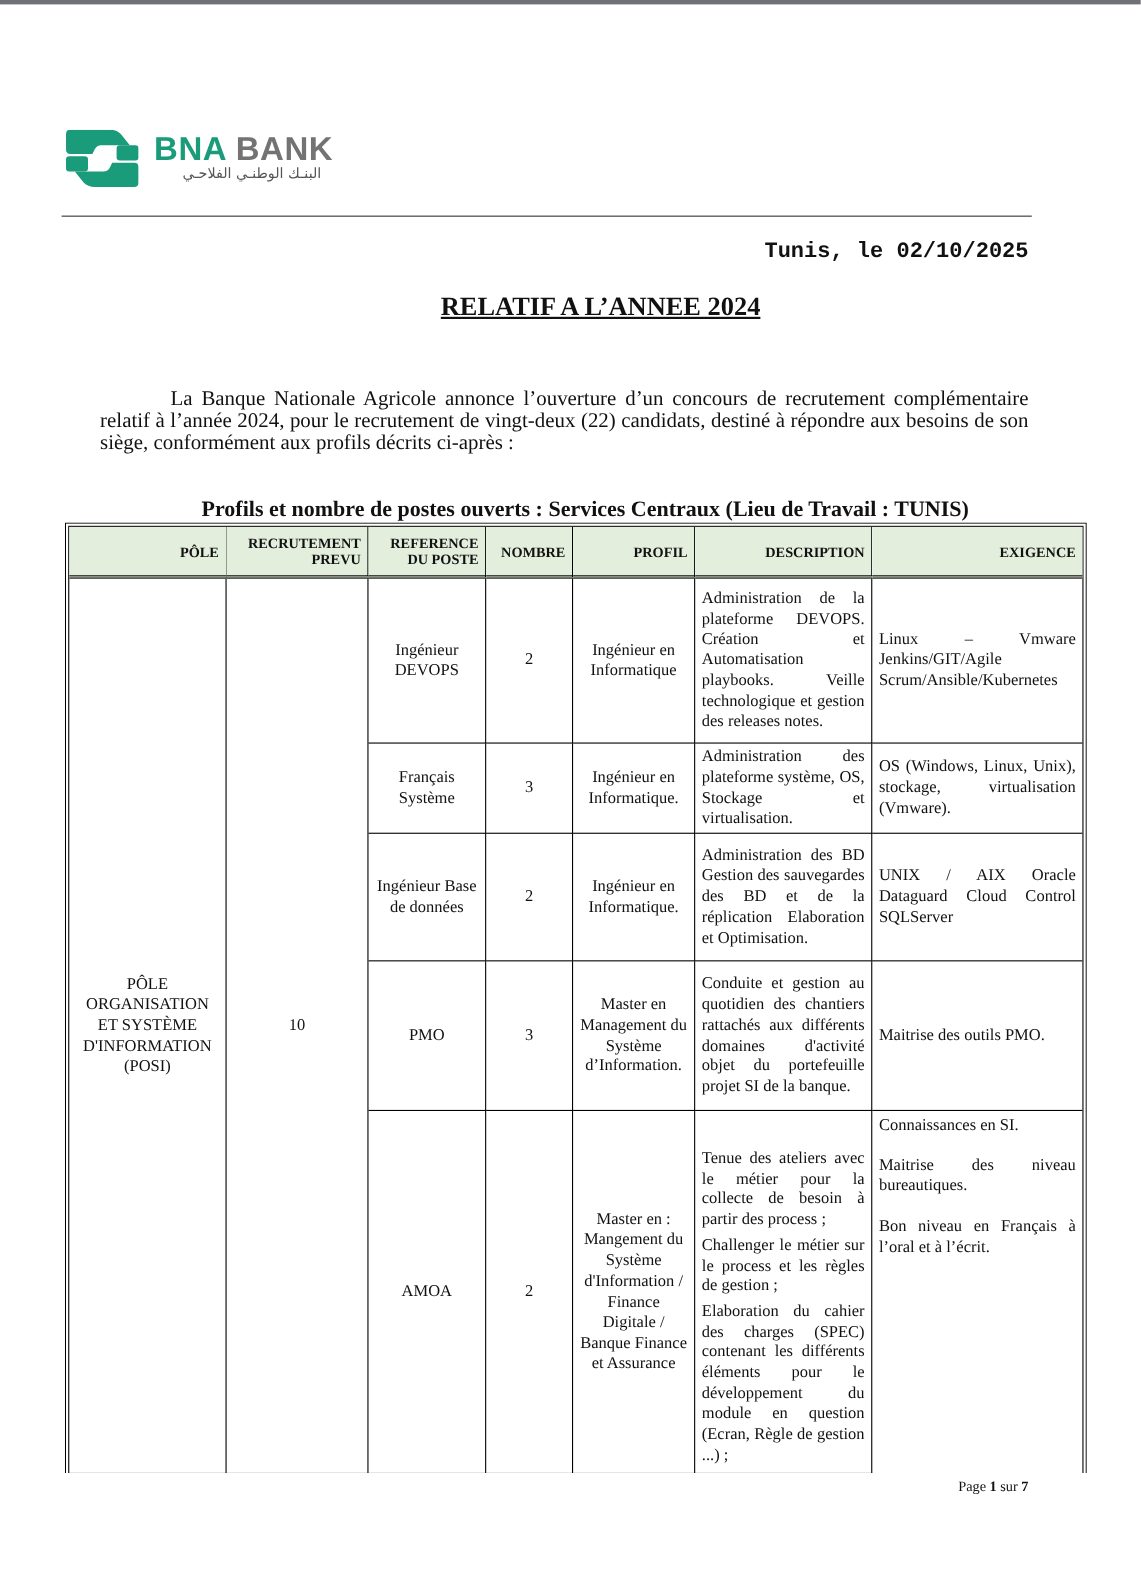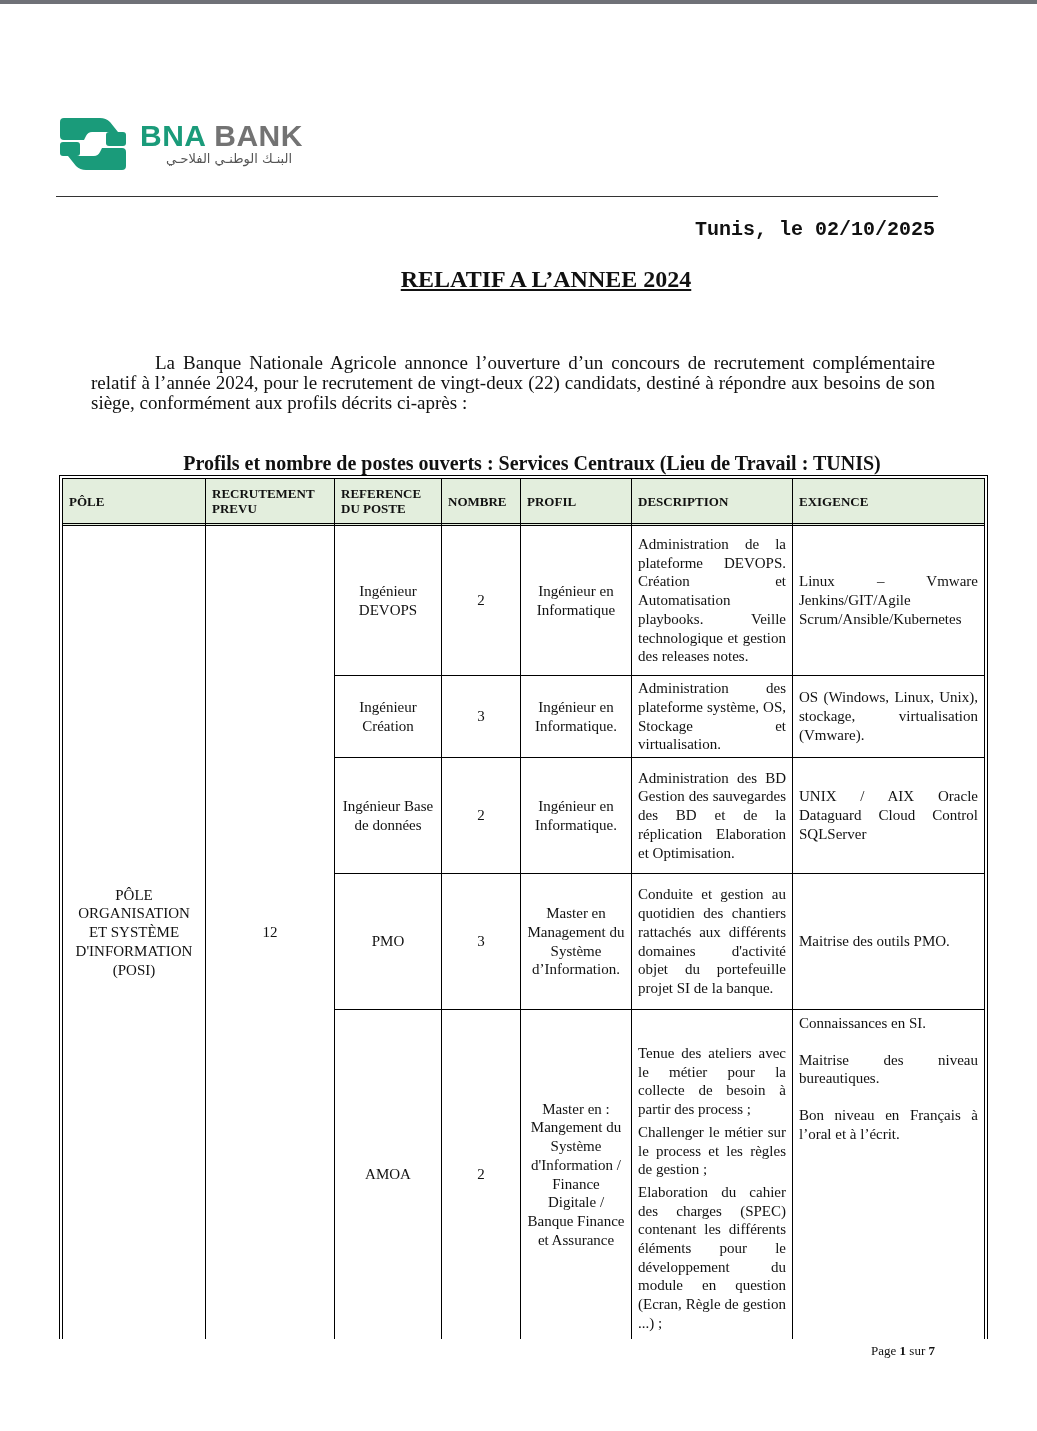--- a/index.html
+++ b/index.html
@@ -22,21 +22,21 @@
            text-align: justify; text-indent: 64px; }
   .subtitle { position: absolute; left: 62px; width: 940px; top: 452px; text-align: center;
               font-weight: bold; font-size: 20px; }
   .tblwrap { position: absolute; left: 59px; top: 475px; width: 929px; height: 864px; overflow: hidden; }
   table { border-collapse: separate; border-spacing: 0; width: 929px; table-layout: fixed;
           border: 3px double #000; border-width: 4px; border-style: double; }
   th, td { border-right: 1px solid #000; border-bottom: 1px solid #000; font-size: 15px;
            line-height: 18.7px; padding: 0 6px; vertical-align: middle; }
   th:last-child, td:last-child { border-right: none; }
   thead th { background: #e3eedd; font-weight: bold; font-size: 13px; line-height: 15px; height: 44px;
-             text-align: left; border-bottom: 3px double #000; }
+             text-align: right; border-bottom: 3px double #000; }
   td.c { text-align: center; }
   td.j { text-align: justify; }
   td.j p { margin: 0 0 4px 0; }
   .req p { margin: 0 0 18px 0; text-align: justify; }
   .page { position: absolute; right: 102px; top: 1343px; font-size: 13px; }
 </style>
 </head>
 <body>
 
 <div class="topbar"></div>
@@ -85,29 +85,29 @@
       <th>REFERENCE DU POSTE</th>
       <th>NOMBRE</th>
       <th>PROFIL</th>
       <th>DESCRIPTION</th>
       <th>EXIGENCE</th>
     </tr>
   </thead>
   <tbody>
     <tr style="height:150px">
       <td class="c" rowspan="5">PÔLE ORGANISATION ET SYSTÈME D'INFORMATION (POSI)</td>
-      <td class="c" rowspan="5">12</td>
+      <td class="c" rowspan="5">10</td>
       <td class="c">Ingénieur DEVOPS</td>
       <td class="c">2</td>
       <td class="c">Ingénieur en Informatique</td>
       <td class="j">Administration de la plateforme DEVOPS. Création et Automatisation playbooks. Veille technologique et gestion des releases notes.</td>
       <td class="j">Linux – Vmware Jenkins/GIT/Agile Scrum/Ansible/Kubernetes</td>
     </tr>
     <tr style="height:82px">
-      <td class="c">Ingénieur Création</td>
+      <td class="c">Français Système</td>
       <td class="c">3</td>
       <td class="c">Ingénieur en Informatique.</td>
       <td class="j">Administration des plateforme système, OS, Stockage et virtualisation.</td>
       <td class="j">OS (Windows, Linux, Unix), stockage, virtualisation (Vmware).</td>
     </tr>
     <tr style="height:116px">
       <td class="c">Ingénieur Base de données</td>
       <td class="c">2</td>
       <td class="c">Ingénieur en Informatique.</td>
       <td class="j">Administration des BD Gestion des sauvegardes des BD et de la réplication Elaboration et Optimisation.</td>

